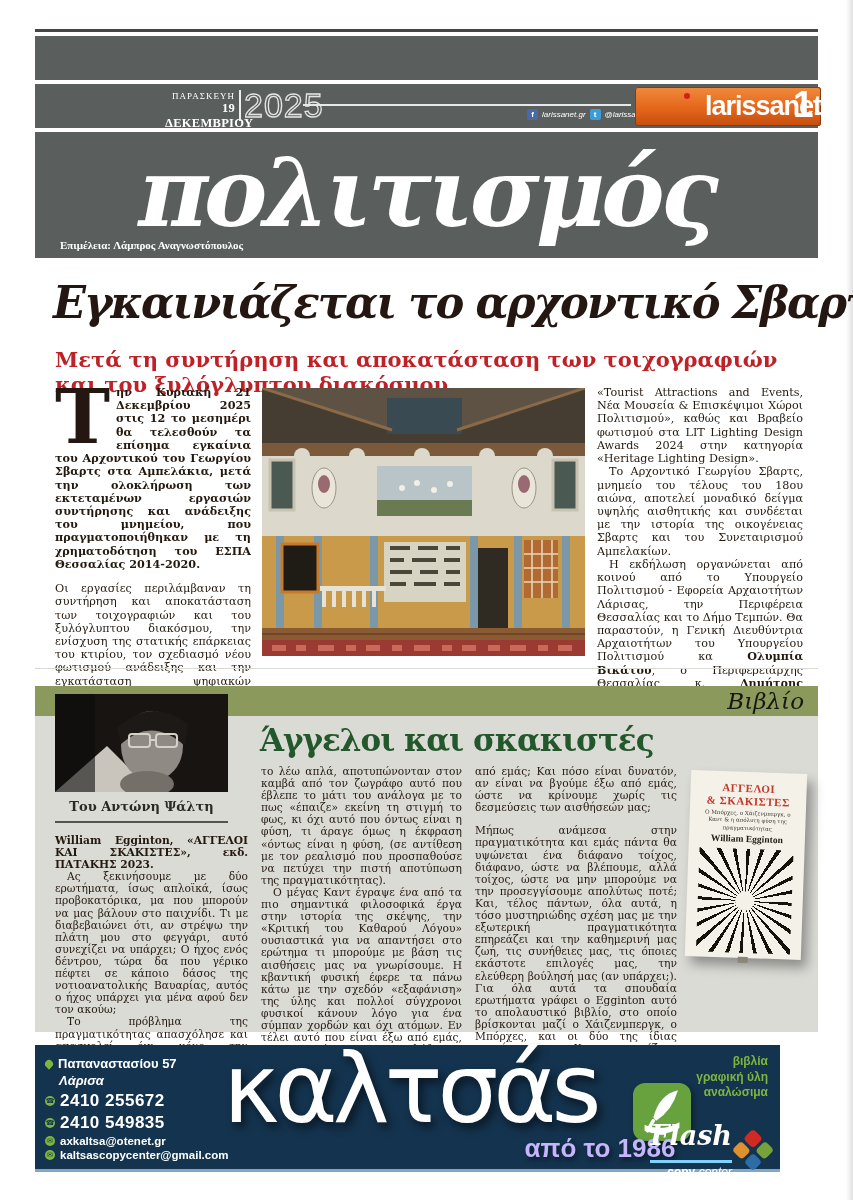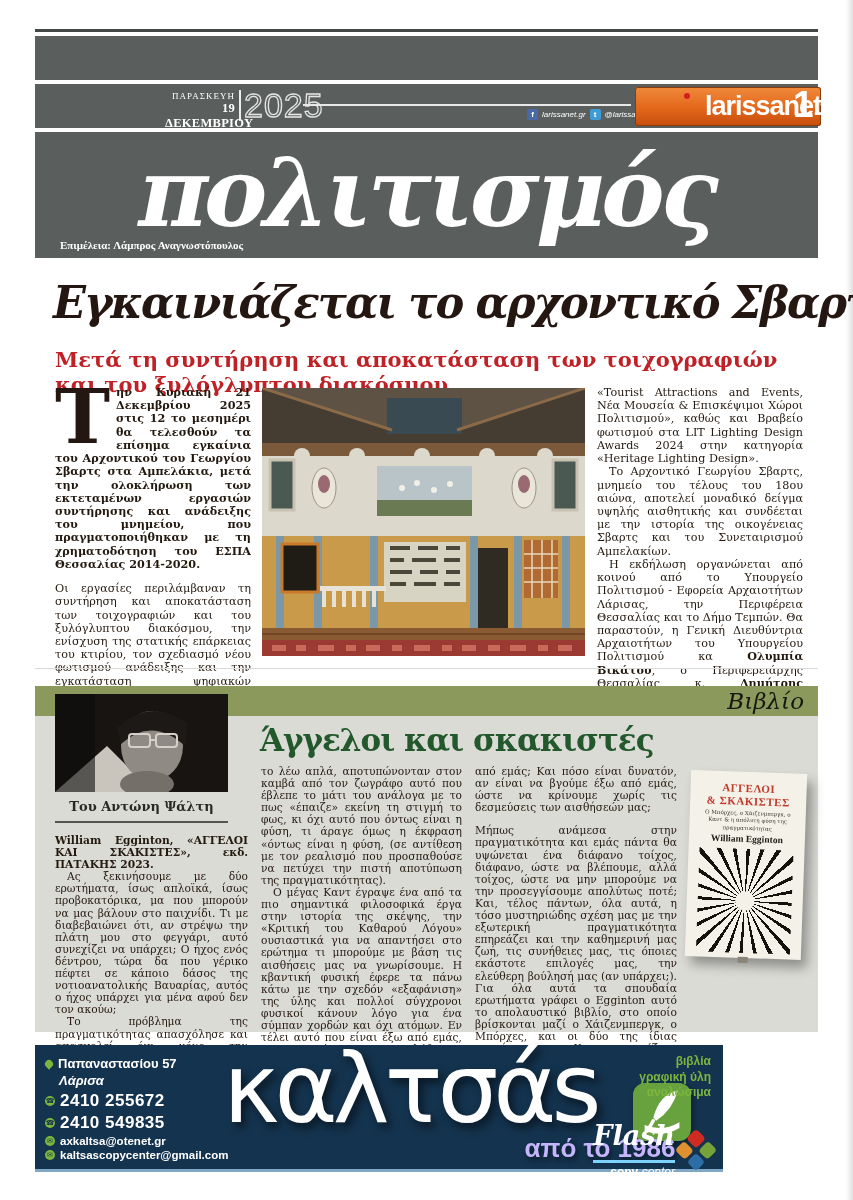--- a/index.html
+++ b/index.html
@@ -86,21 +86,21 @@
   .cv-sub{margin:3px 9px 0;font-size:5.5px;color:#3a372f;line-height:1.3;}
   .cv-author{margin-top:2px;font-size:9.5px;font-weight:bold;color:#22201a;
              font-family:"Liberation Serif",serif;}
   .burst{position:relative;width:94px;height:104px;margin:5px auto 0;
          background:repeating-conic-gradient(#15120e 0deg 4deg,#f4f1e8 4deg 15deg);}
   .burst::after{content:"";position:absolute;inset:0;
          background:radial-gradient(circle at 50% 50%,#f4f1e8 0 9px,transparent 10px);}
   .cv-logo{width:10px;height:6px;background:#8a8578;margin:4px auto 0;}
 
   
-  .ad{position:absolute;left:35px;top:1045px;width:688px;height:124px;background:#14334e;
+  .ad{position:absolute;left:35px;top:1045px;width:745px;height:124px;background:#14334e;
       border-bottom:3px solid #7fa8c6;font-family:"Liberation Sans",sans-serif;}
   .contacts{position:absolute;left:10px;top:11px;color:#fff;}
   .c-line{display:flex;align-items:center;gap:5px;margin-bottom:2px;}
   .c-addr{font-size:13px;font-weight:bold;}
   .c-city{font-size:13px;font-weight:bold;margin:0 0 3px 14px;font-style:italic;}
   .c-phone{font-size:17px;font-weight:bold;letter-spacing:.5px;}
   .c-mail{font-size:11.5px;font-weight:bold;}
   .ic-circ{display:inline-flex;width:10px;height:10px;border-radius:50%;background:#7cb63e;
            color:#14334e;font-size:7px;align-items:center;justify-content:center;flex:0 0 auto;}
   .pin{display:inline-block;width:8px;height:8px;background:#7cb63e;

